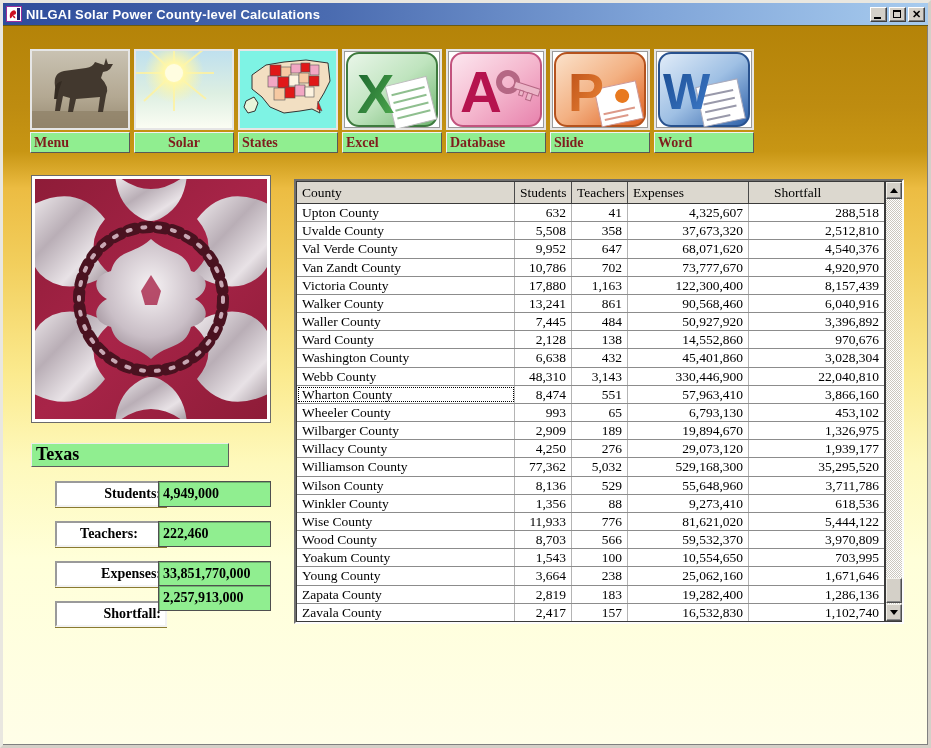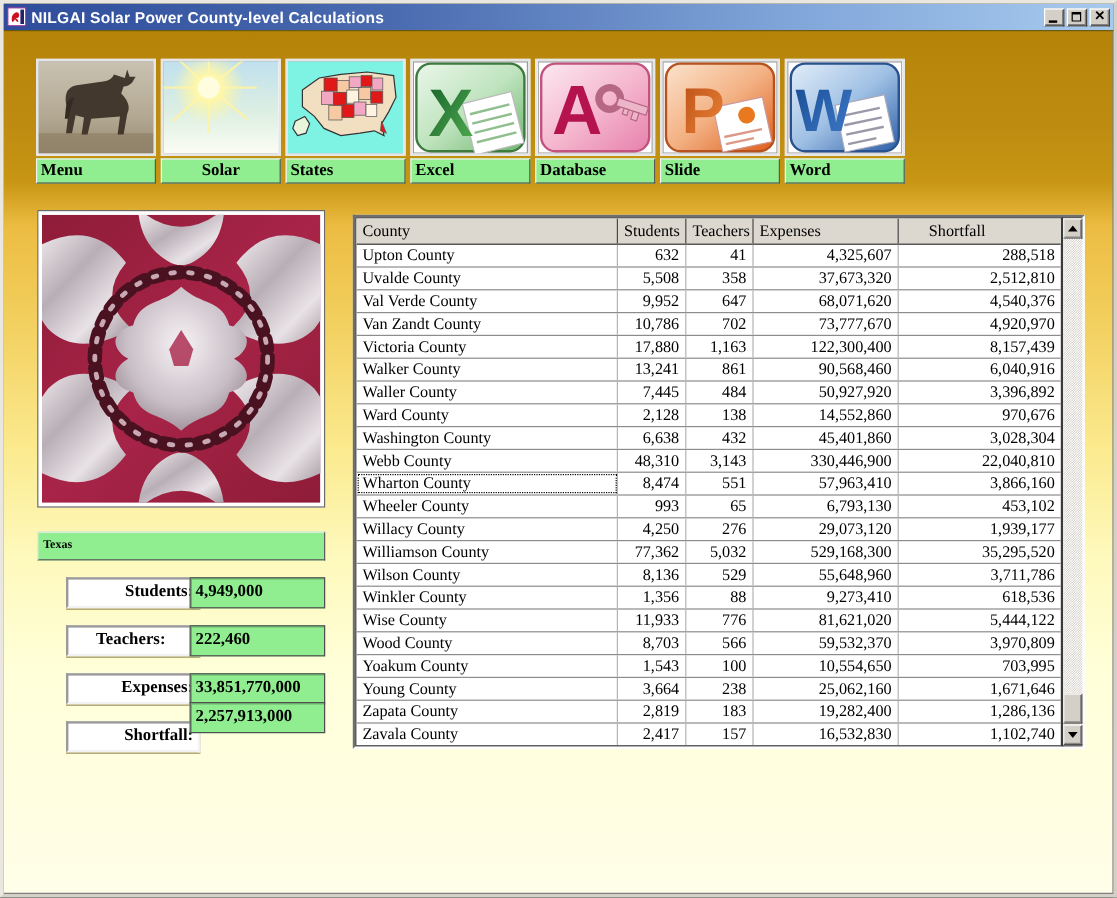--- a/index.html
+++ b/index.html
@@ -21,29 +21,29 @@
     border:1px solid;border-color:#FFFFFF #404040 #404040 #FFFFFF;box-shadow:inset -1px -1px 0 #808080;}
   .glyph-min{position:absolute;left:3px;bottom:2px;width:7px;height:2px;background:#000;}
   .glyph-max{position:absolute;left:3px;top:2px;width:8px;height:8px;border:1px solid #000;border-top-width:2px;}
   .glyph-x{position:absolute;left:0;top:0;width:100%;height:100%;font:bold 11px/13px "Liberation Sans",sans-serif;text-align:center;color:#000;}
   
   .tool-button{position:absolute;top:46px;width:100px;cursor:pointer;}
   .tool-img{height:81px;background:#fff;border:2px solid #E6E6E6;box-shadow:inset 0 0 0 1px #9A9A9A;overflow:hidden;}
   .tool-img svg{display:block;width:100%;height:100%;}
   .tool-label{margin-top:2px;height:21px;background:#90EE90;display:flex;align-items:center;padding:0 3px;
     border:1px solid;border-color:#F2F2F2 #585858 #585858 #F2F2F2;
-    font-weight:bold;font-size:14px;color:#000000;}
+    font-weight:bold;font-size:14px;color:#7f1d1d;}
   .tool-label.center{justify-content:center;}
   
   .fractal-frame{position:absolute;left:28px;top:172px;width:240px;height:248px;background:#fff;
     border:1px solid #6A6A6A;padding:3px;}
   .fractal-frame svg{display:block;width:100%;height:100%;}
-  .state-bar{position:absolute;left:28px;top:440px;width:240px;height:24px;background:#90EE90;
+  .state-bar{position:absolute;left:28px;top:440px;width:198px;height:24px;background:#90EE90;
     border:1px solid;border-color:#ECECEC #5E5E5E #5E5E5E #ECECEC;
-    font-weight:bold;font-size:10px;line-height:21px;padding:0 4px;color:#000;}
+    font-weight:bold;font-size:18px;line-height:21px;padding:0 4px;color:#000;}
   .f-label{position:absolute;left:28px;width:112px;height:26px;background:#fff;text-align:right;
     border:2px solid;border-color:#9A9A9A #F2F2F2 #F2F2F2 #9A9A9A;box-shadow:0 1px 0 #8a7a30;
     font-weight:bold;font-size:14px;line-height:21px;padding-right:4px;color:#000;margin-left:24px;}
   .f-value{position:absolute;left:155px;width:113px;height:26px;background:#90EE90;
     border:1px solid #4F4F4F;box-shadow:inset 1px 1px 0 rgba(0,0,0,.25);
     font-weight:bold;font-size:14px;line-height:23px;padding-left:4px;color:#000;white-space:nowrap;}
   
   .grid-frame{position:absolute;left:291px;top:176px;width:610px;height:445px;background:#fff;
     border:2px solid;border-color:#6F6F6F #FCFCFC #FCFCFC #6F6F6F;}
   .grid{position:absolute;left:0;top:0;bottom:0;right:17px;border:1px solid #3A3A3A;display:flex;flex-direction:column;overflow:hidden;background:#fff;}
@@ -428,20 +428,27 @@
             <div class="bcell c4 num">3,866,160</div>
           </div>
           <div class="brow">
             <div class="bcell c0">Wheeler County</div>
             <div class="bcell c1 num">993</div>
             <div class="bcell c2 num">65</div>
             <div class="bcell c3 num">6,793,130</div>
             <div class="bcell c4 num">453,102</div>
           </div>
           <div class="brow">
+            <div class="bcell c0">Wilbarger County</div>
+            <div class="bcell c1 num">2,909</div>
+            <div class="bcell c2 num">189</div>
+            <div class="bcell c3 num">19,894,670</div>
+            <div class="bcell c4 num">1,326,975</div>
+          </div>
+          <div class="brow">
             <div class="bcell c0">Willacy County</div>
             <div class="bcell c1 num">4,250</div>
             <div class="bcell c2 num">276</div>
             <div class="bcell c3 num">29,073,120</div>
             <div class="bcell c4 num">1,939,177</div>
           </div>
           <div class="brow">
             <div class="bcell c0">Williamson County</div>
             <div class="bcell c1 num">77,362</div>
             <div class="bcell c2 num">5,032</div>

